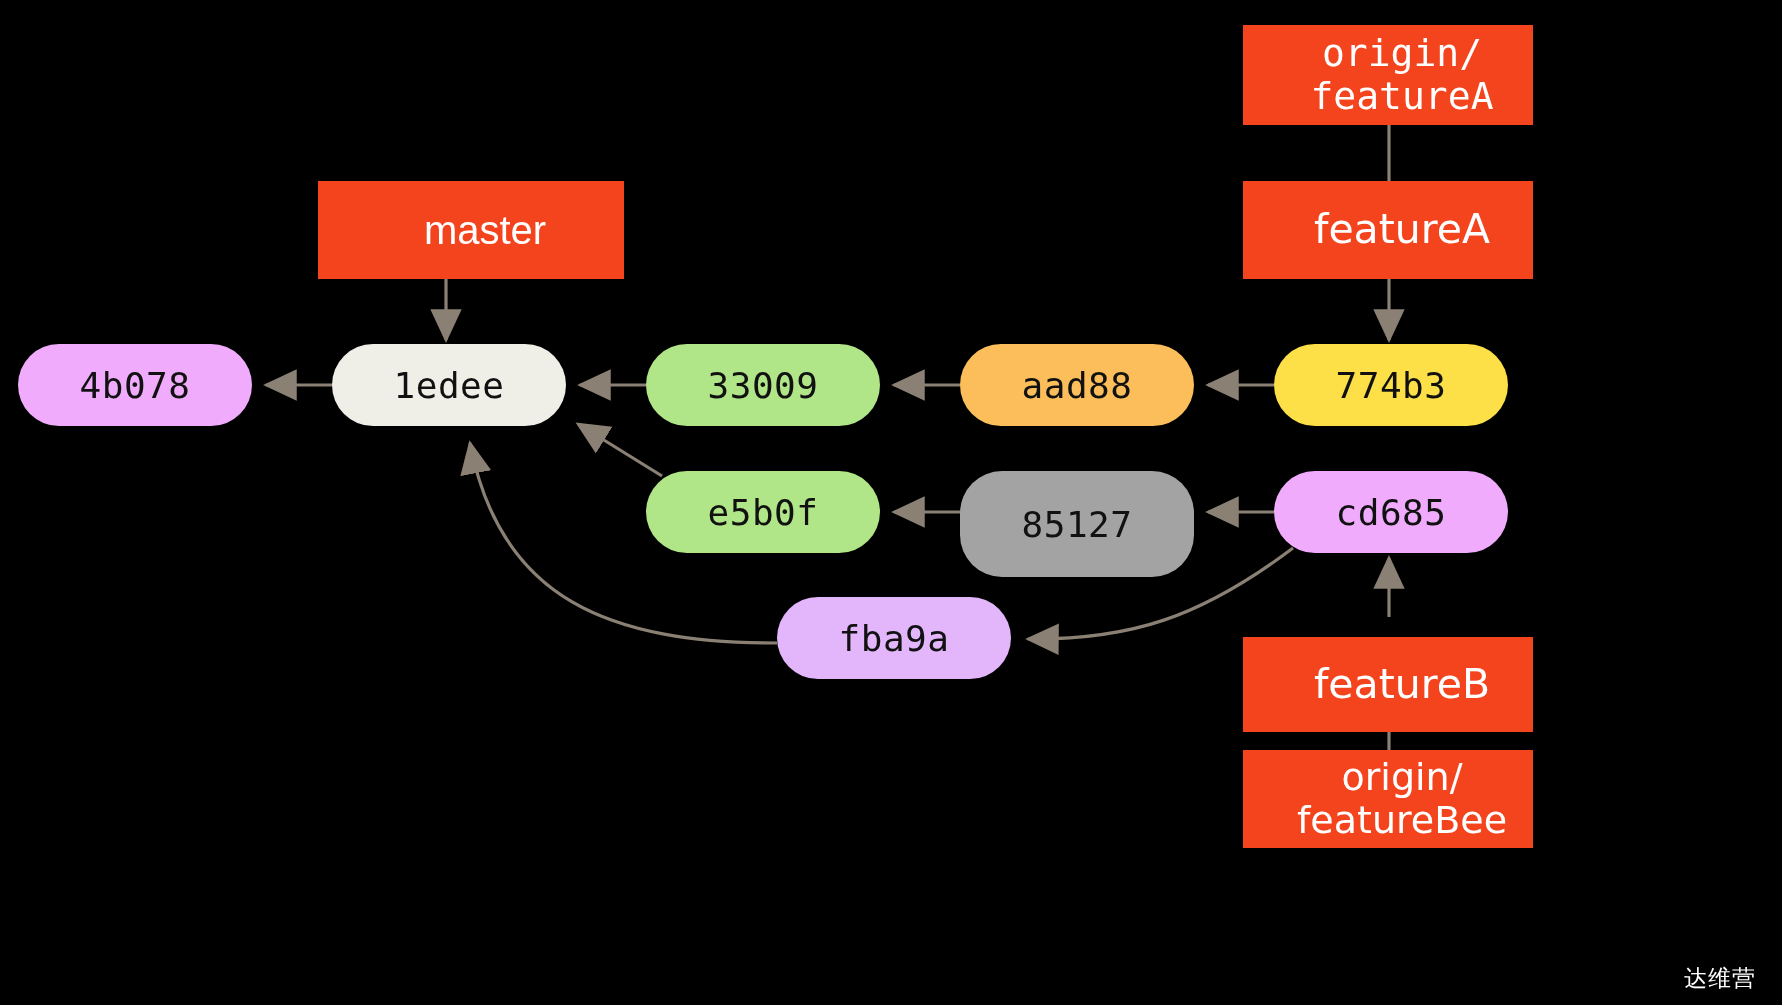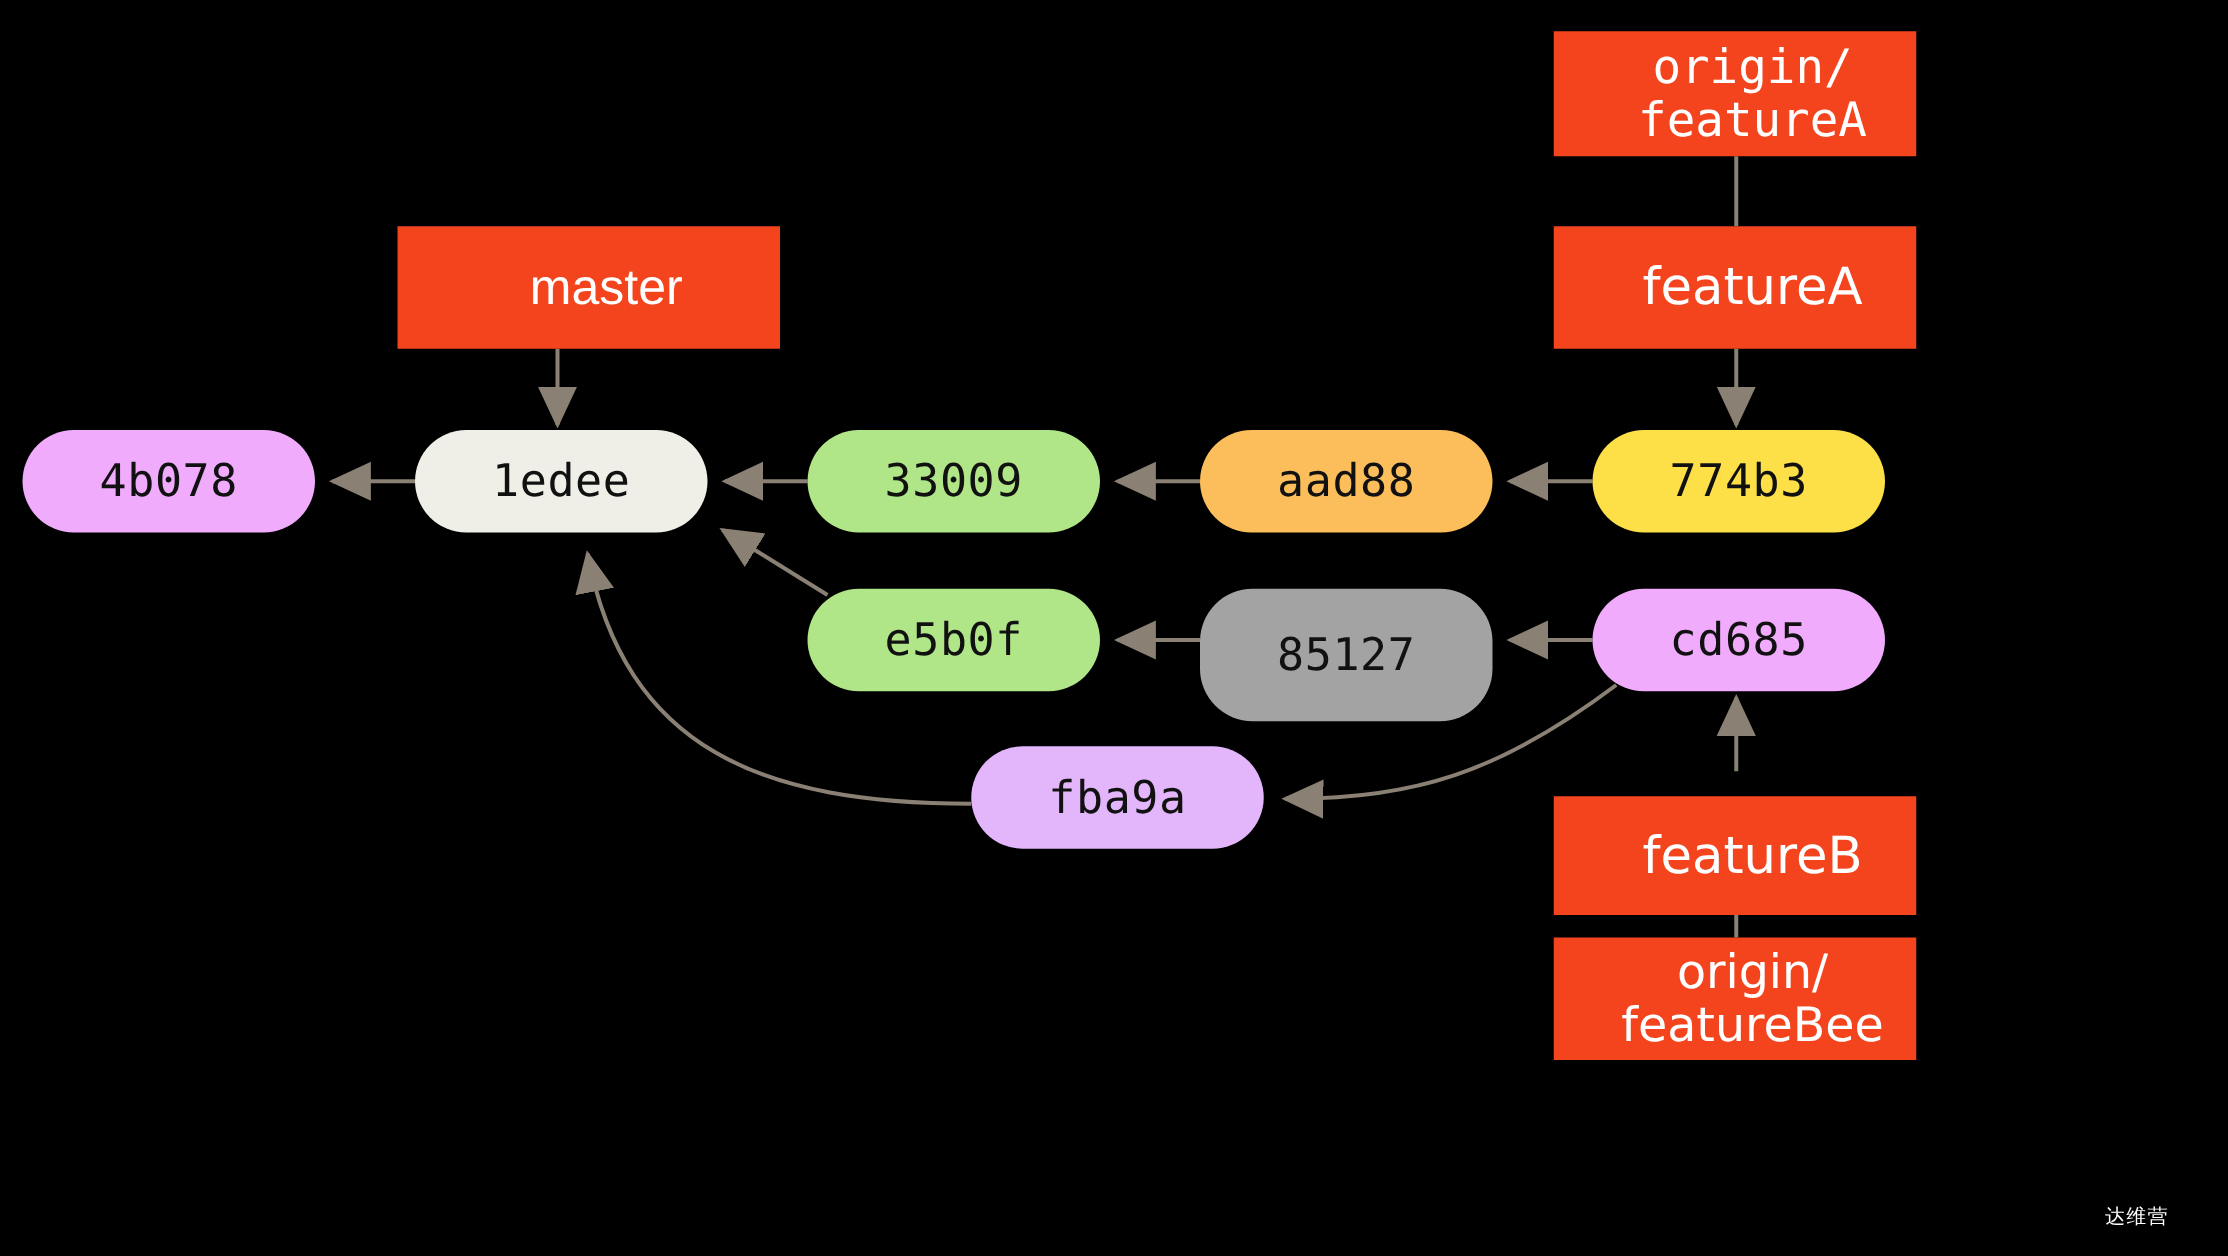--- a/index.html
+++ b/index.html
@@ -32,21 +32,21 @@
     line-height:1.12;
     text-align:center;
     white-space:pre-line;
     border-radius:0px;
     padding-left:28px;
   }
   #watermark{
     position:absolute;
     color:#ffffff;
     font-family:"DejaVu Sans","Liberation Sans",sans-serif;
-    font-size:16px;
+    font-size:23px;
     letter-spacing:1px;
   }
 </style>
 </head>
 <body>
 
 <div id="stage">
 
   <svg id="edges" viewBox="0 0 1782 1005" xmlns="http://www.w3.org/2000/svg">
     <defs>

